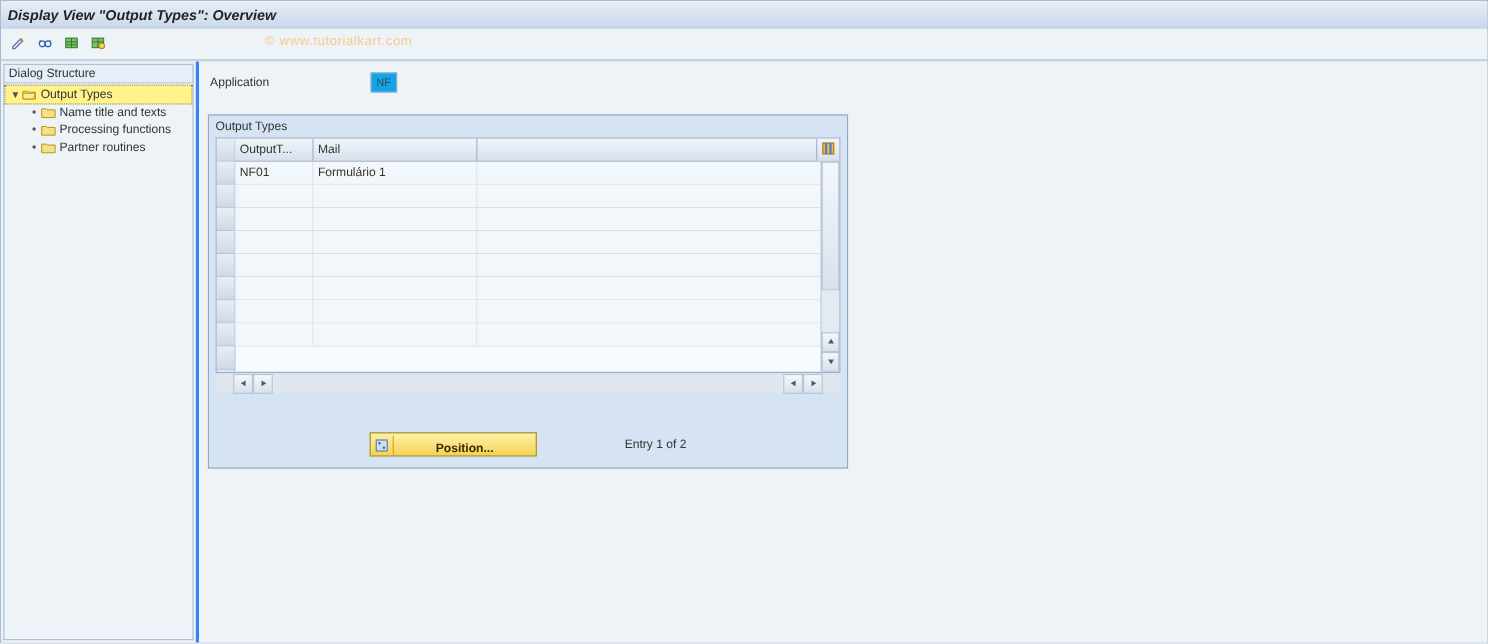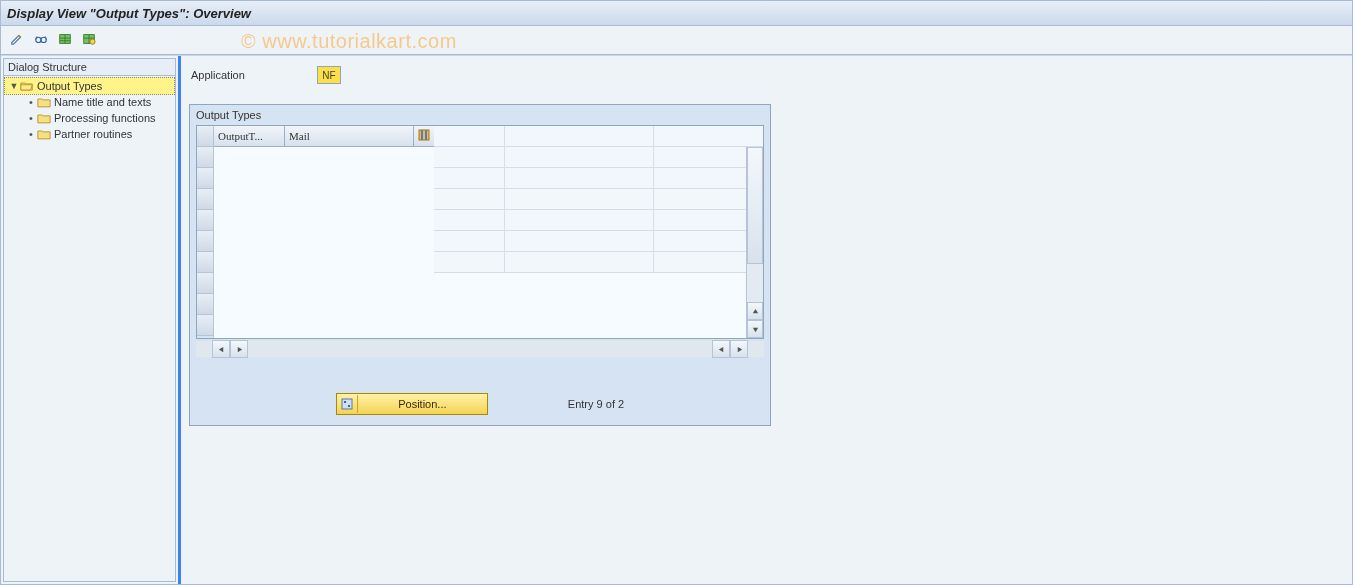--- a/index.html
+++ b/index.html
@@ -45,21 +45,21 @@
     display: flex;
     align-items: center;
     padding-left: 6px;
     gap: 4px;
     position: relative;
   }
   .watermark {
     position: absolute;
     left: 240px;
     top: 4px;
-    font-size: 20px;
+    font-size: 12px;
     color: rgba(255, 150, 0, 0.45);
     letter-spacing: 0.5px;
     pointer-events: none;
   }
   .tool-btn {
     width: 18px;
     height: 18px;
     display: flex;
     align-items: center;
     justify-content: center;
@@ -121,28 +121,28 @@
   .content-pane {
     flex: 1;
     position: relative;
     padding-left: 10px;
     padding-top: 6px;
     background:#eef3f8;
   }
   .app-label {
     display:flex;
     align-items:center;
-    gap: 72px;
+    gap: 92px;
     margin-bottom:16px;
     margin-top:4px;
   }
   .app-label span.lbl { color:#333; }
   .app-value-box {
     border:1px solid #8fa6bf;
-    background:#fde047;
+    background:#0ea5e9;
     width:22px;
     height:16px;
     display:flex;
     align-items:center;
     justify-content:center;
     font-size:10px;
     color:#444;
   }
 
   
@@ -173,23 +173,22 @@
     overflow:hidden;
   }
   .grid-selector-col { width:16px; background:#d6e3f2; border-right:1px solid #b5c5d7; }
   .grid-selector-cell{
     height:20px; border-bottom:1px solid #b5c5d7;
     background:linear-gradient(to bottom,#e8eef6,#cfd9e6);
   }
   .grid-data {
     flex:1;
     display:flex;
-    flex-direction:row;
+    flex-direction:column;
     position:relative;
-    font-family:Liberation Serif, serif;
   }
   .grid-header-row{
     height:20px;display:flex;align-items:stretch;
     background:linear-gradient(to bottom,#f1f5fa,#d7e1ed);
     border-bottom:1px solid #9fafc3;
     position:relative;
   }
   .grid-header-cell{
     border-right:1px solid #9fafc3;
     padding:2px 4px;
@@ -267,22 +266,23 @@
     bottom:10px;left:0;right:0;
     display:flex;
     align-items:center;
     justify-content:center;
     gap:80px;
   }
   .position-btn{
     width:150px;height:20px;
     border:1px solid #a68b00;
     background:linear-gradient(to bottom,#fff1a8,#f4d354);
-    display:flex;align-items:center;cursor:pointer;
+    display:flex;align-items:flex-end;cursor:pointer;
     position:relative;
+    font-weight:bold;
   }
   .position-btn .picon{
     width:20px;height:18px;
     display:flex;align-items:center;justify-content:center;
     border-right:1px solid #c7a722;
   }
   .position-btn .picon svg{width:12px;height:12px;}
   .position-btn .ptxt{
     flex:1;text-align:center;color:#3b2a00;
   }
@@ -419,20 +419,25 @@
                   <svg viewBox="0 0 12 12">
                       <rect x="1" y="1" width="10" height="10" fill="#f5b840" stroke="#b07400"></rect>
                       <rect x="3" y="1" width="2" height="10" fill="#4a7fd6"></rect>
                       <rect x="7" y="1" width="2" height="10" fill="#4a7fd6"></rect>
                     </svg>
                 </span>
               </div>
             </div>
             <div class="grid-rows">
               <div class="grid-row">
+                <div class="grid-cell col-output">NF01</div>
+                <div class="grid-cell col-name">Formulário 1</div>
+                <div class="grid-blank"></div>
+              </div>
+              <div class="grid-row">
                 <div class="grid-cell col-output"></div>
                 <div class="grid-cell col-name"></div>
                 <div class="grid-blank"></div>
               </div>
               <div class="grid-row">
                 <div class="grid-cell col-output"></div>
                 <div class="grid-cell col-name"></div>
                 <div class="grid-blank"></div>
               </div>
               <div class="grid-row">
@@ -509,20 +514,20 @@
           <div class="position-btn">
             <span class="picon">
               <svg viewBox="0 0 12 12">
                   <rect x="1" y="1" width="10" height="10" fill="#cfe0f2" stroke="#5577aa"></rect>
                   <rect x="3" y="3" width="2" height="2" fill="#3366aa"></rect>
                   <rect x="7" y="7" width="2" height="2" fill="#3366aa"></rect>
                 </svg>
             </span>
             <span class="ptxt">Position...</span>
           </div>
-          <span class="entry-text">Entry 9 of 2</span>
+          <span class="entry-text">Entry 1 of 2</span>
         </div>
 
       </div>
 
     </div>
   </div>
 </div>
 
 </body></html>

